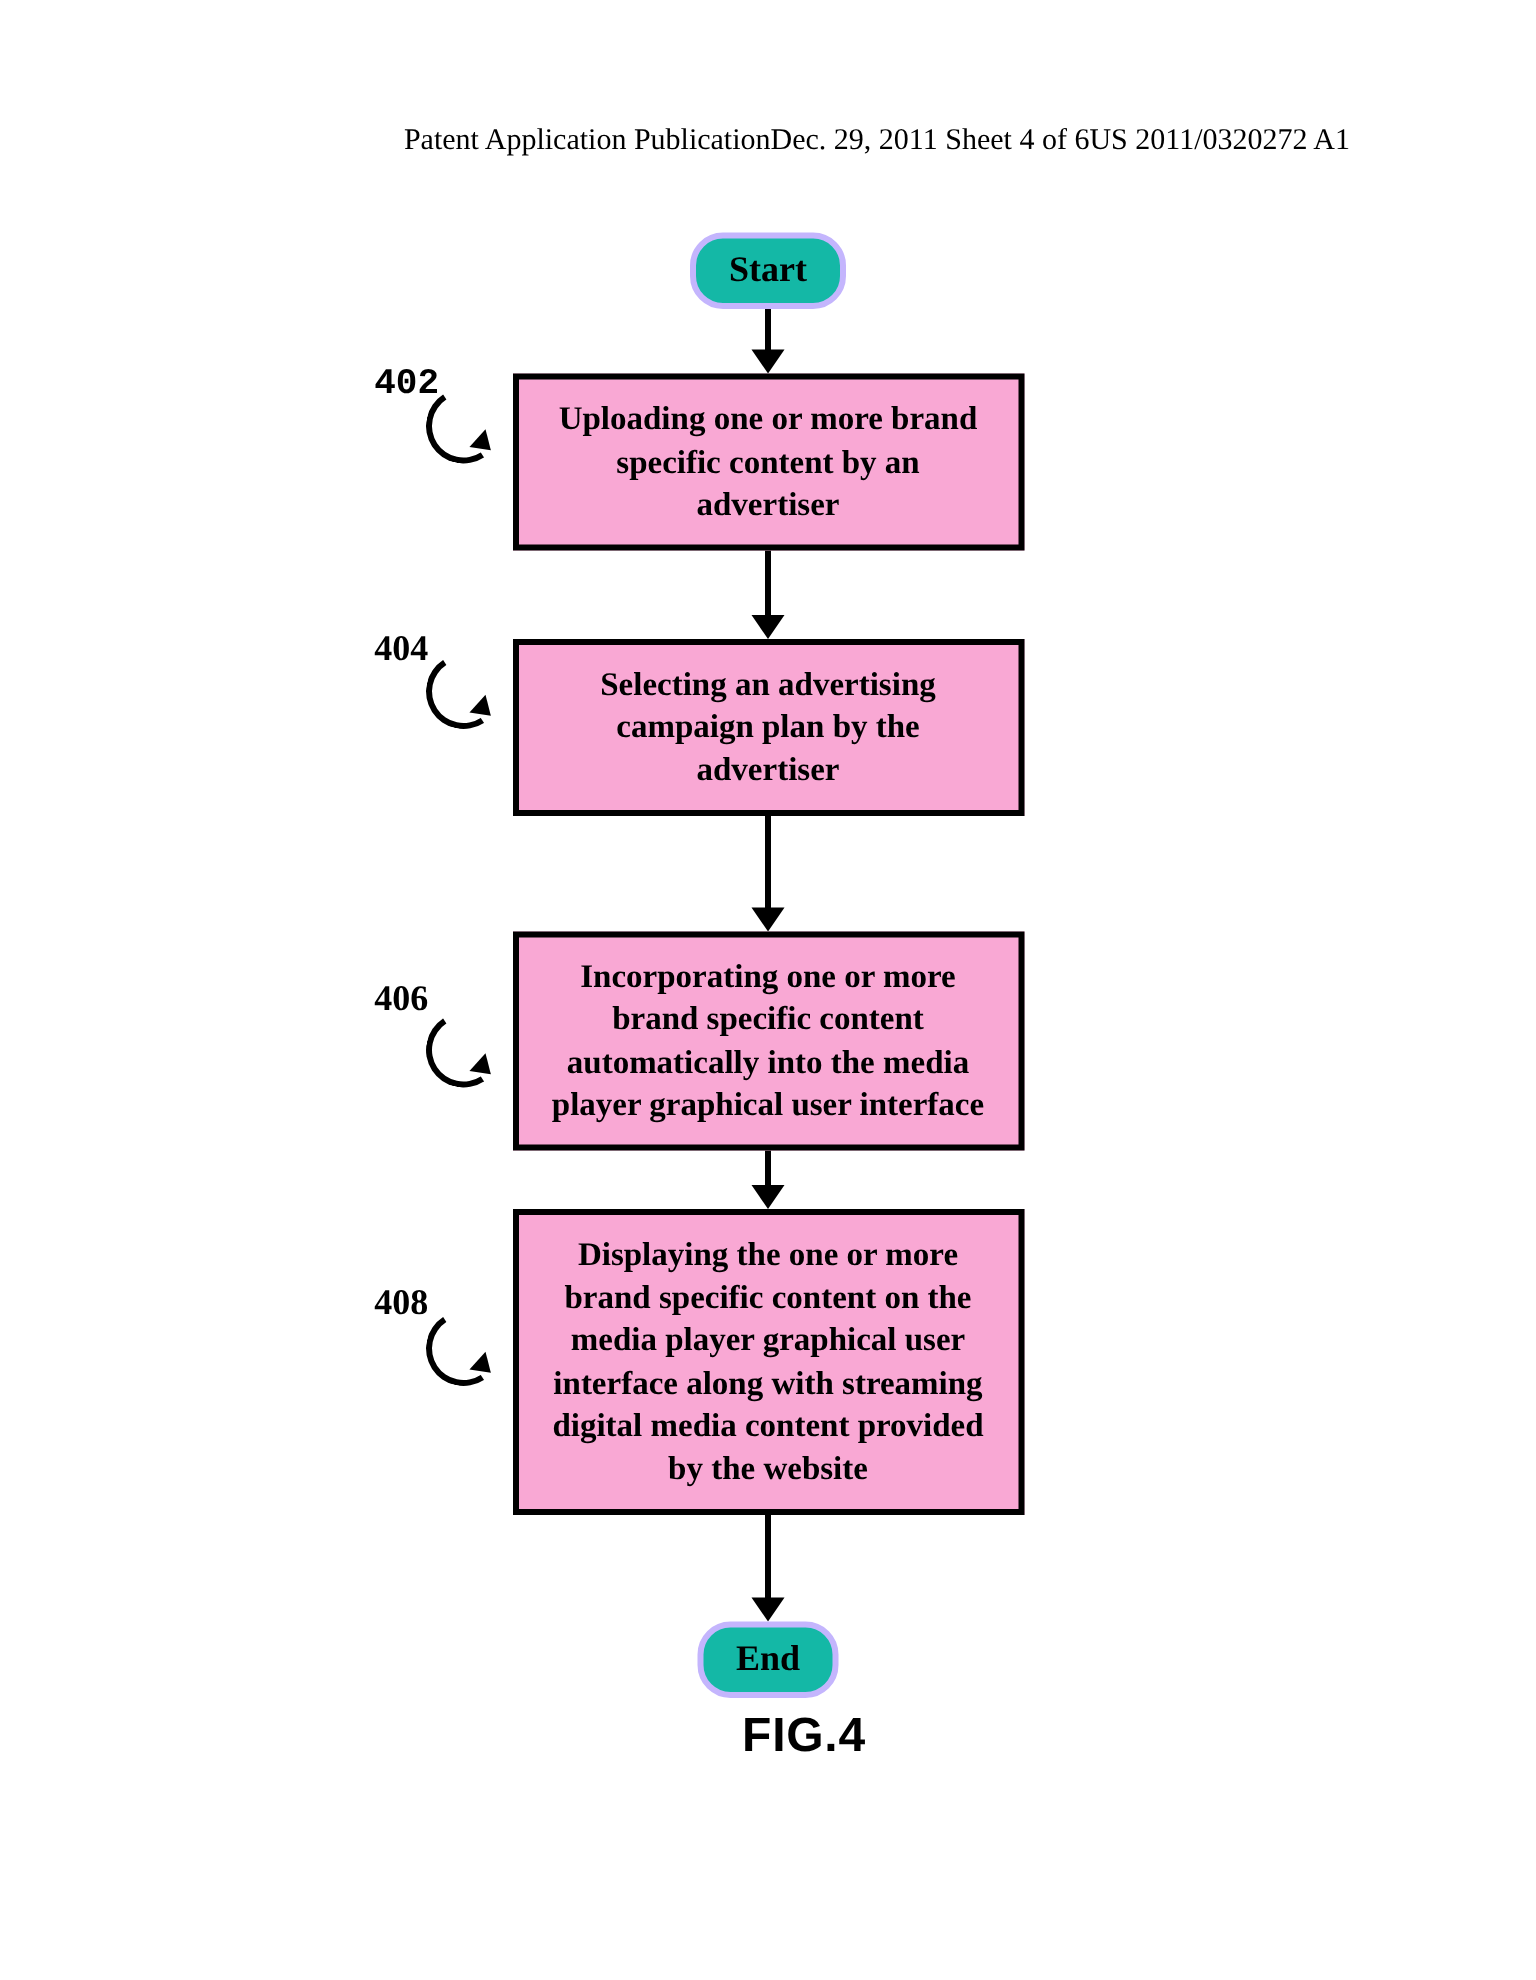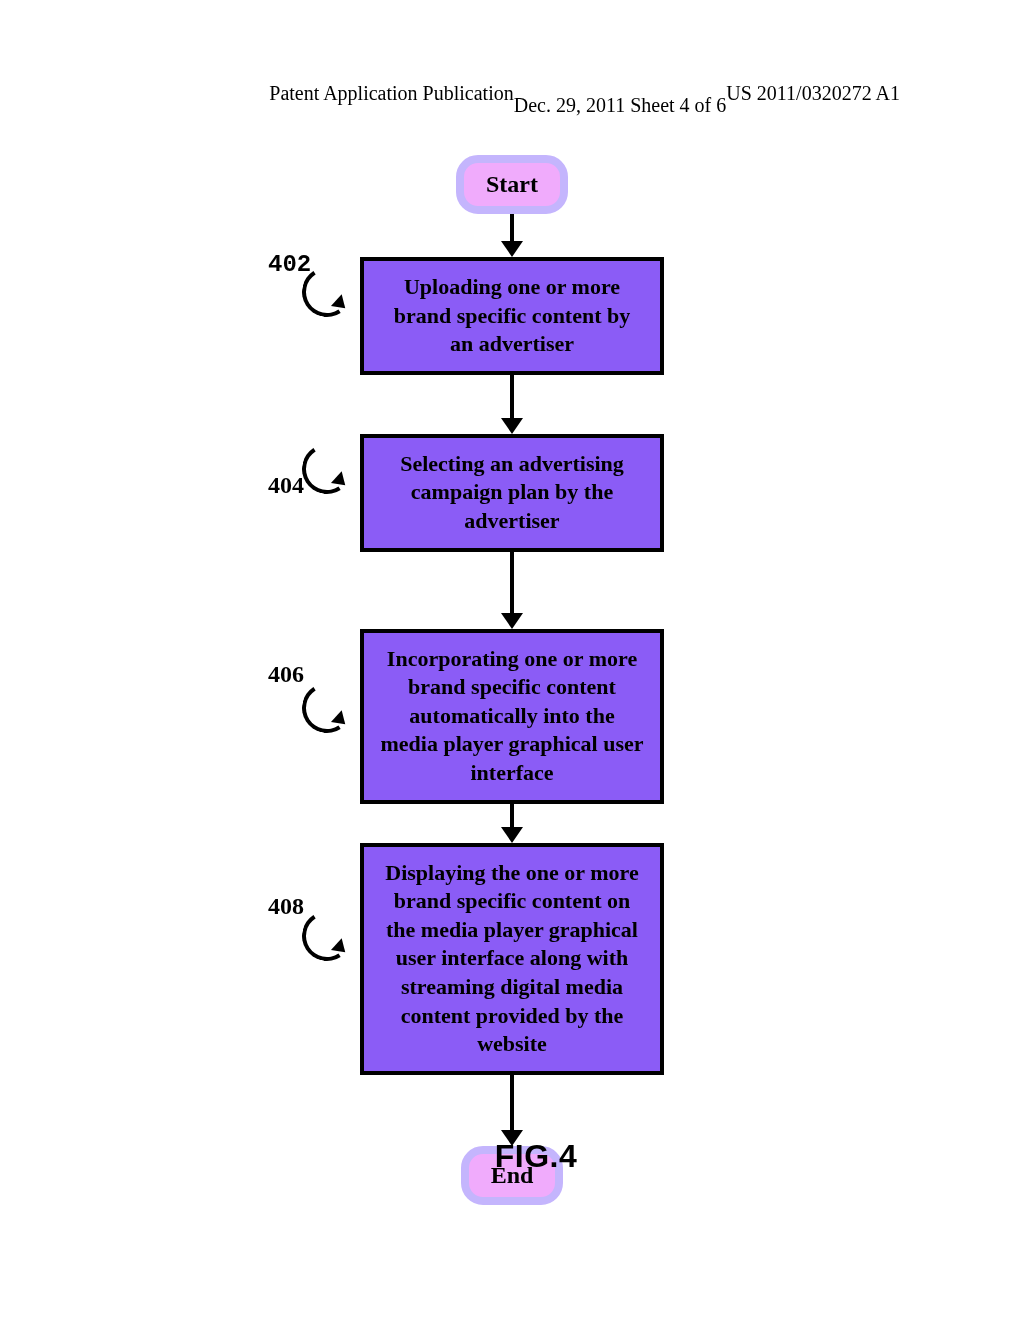--- a/index.html
+++ b/index.html
@@ -12,50 +12,50 @@
     position: absolute;
     top: 82px;
     left: 0;
     width: 1020px;
     padding: 0 120px;
     display: flex;
     justify-content: flex-end;
     font-size: 20px;
   }
   .header .left { font-weight: normal; }
-  .header .mid { font-weight: normal; margin-top: 12px; }
+  .header .mid { font-weight: normal; }
   .header .right { font-weight: normal; }
 
   .flow {
     position: absolute;
     left: 0; right: 0;
     top: 155px;
     display: flex;
     flex-direction: column;
     align-items: center;
   }
 
   .terminator {
-    border: 8px solid #c4b5fd;
+    border: 4px solid #c4b5fd;
     border-radius: 22px;
     padding: 8px 22px;
     font-size: 24px;
     font-weight: bold;
-    background: #f0abfc;
+    background: #14b8a6;
   }
 
   .process {
     position: relative;
     border: 4px solid #000;
-    width: 304px;
+    width: 341px;
     padding: 12px 16px;
     font-size: 22px;
     font-weight: bold;
     text-align: center;
-    background: #8b5cf6;
+    background: #f9a8d4;
     line-height: 1.3;
   }
 
   .arrow-down { display: flex; flex-direction: column; align-items: center; }
   .arrow-down .shaft { width: 4px; background: #000; }
   .arrow-down .head {
     width: 0; height: 0;
     border-left: 11px solid transparent;
     border-right: 11px solid transparent;
     border-top: 16px solid #000;
@@ -128,21 +128,21 @@
       <span class="ref-arc" style="left:-62px; top:6px;"></span>
     </div>
 
     <div class="arrow-down">
       <div class="shaft" style="height:44px"></div>
         <div class="head"></div>
     </div>
 
     <div class="process">
       <span>Selecting an advertising campaign plan by the advertiser</span>
-      <span class="ref-label" style="left:-96px; top:-12px;margin-top:44px;">404</span>
+      <span class="ref-label" style="left:-96px; top:-12px;">404</span>
       <span class="ref-arc" style="left:-62px; top:6px;"></span>
     </div>
 
     <div class="arrow-down">
       <div class="shaft" style="height:62px"></div>
         <div class="head"></div>
     </div>
 
     <div class="process">
       <span>Incorporating one or more brand specific content automatically into the media player graphical user interface</span>

